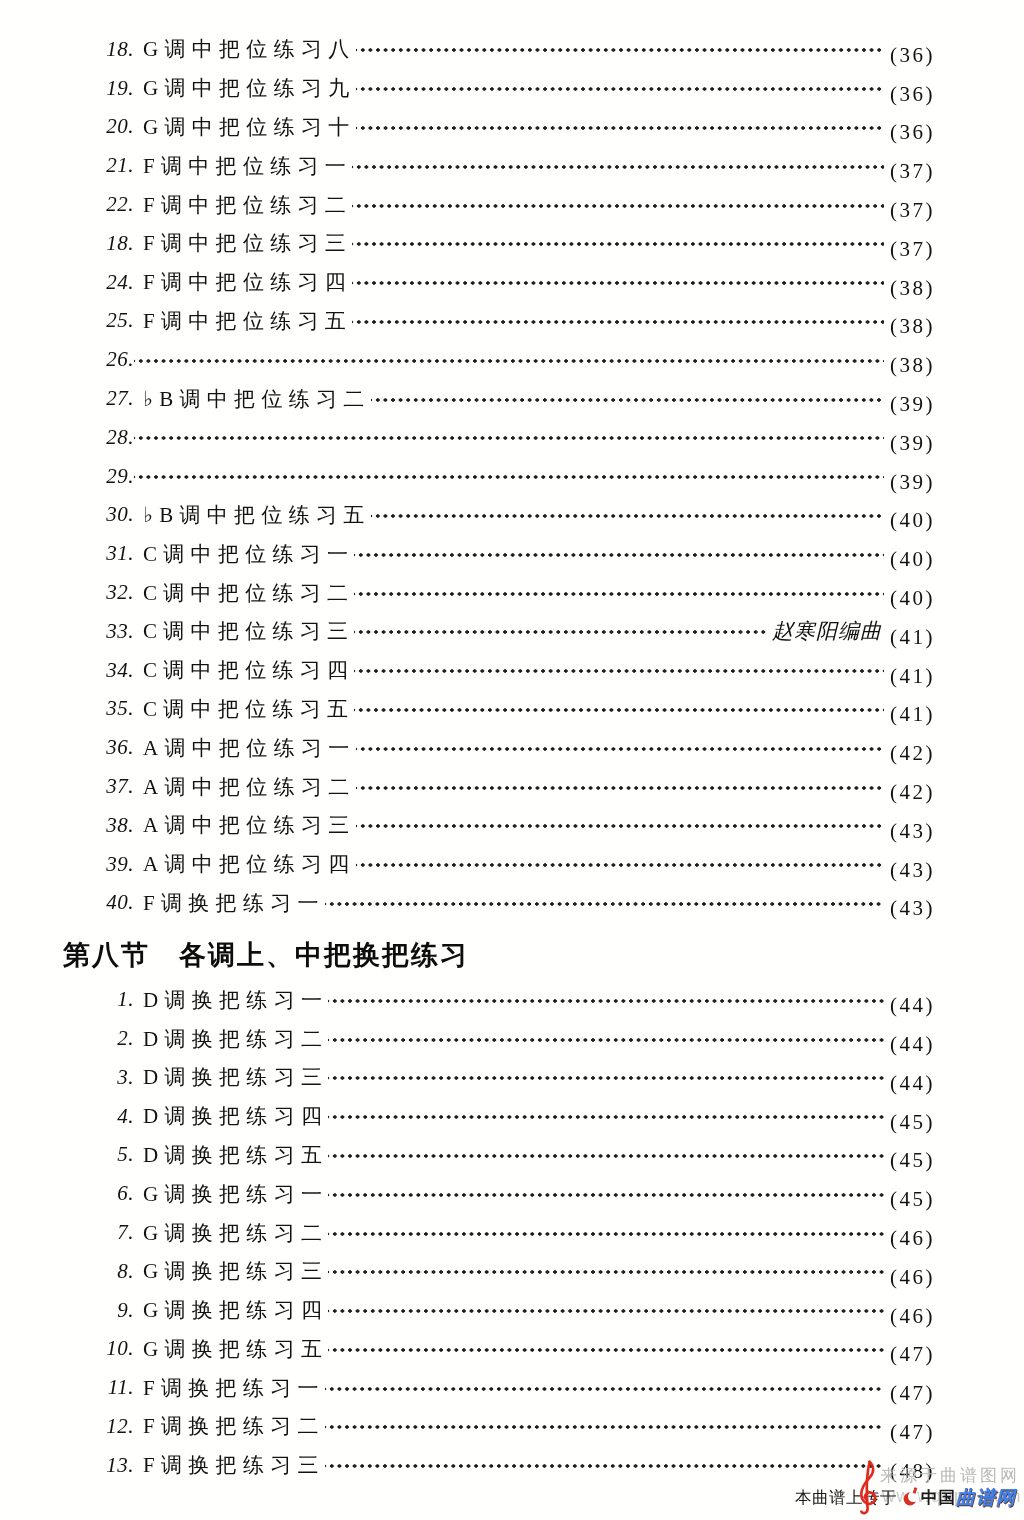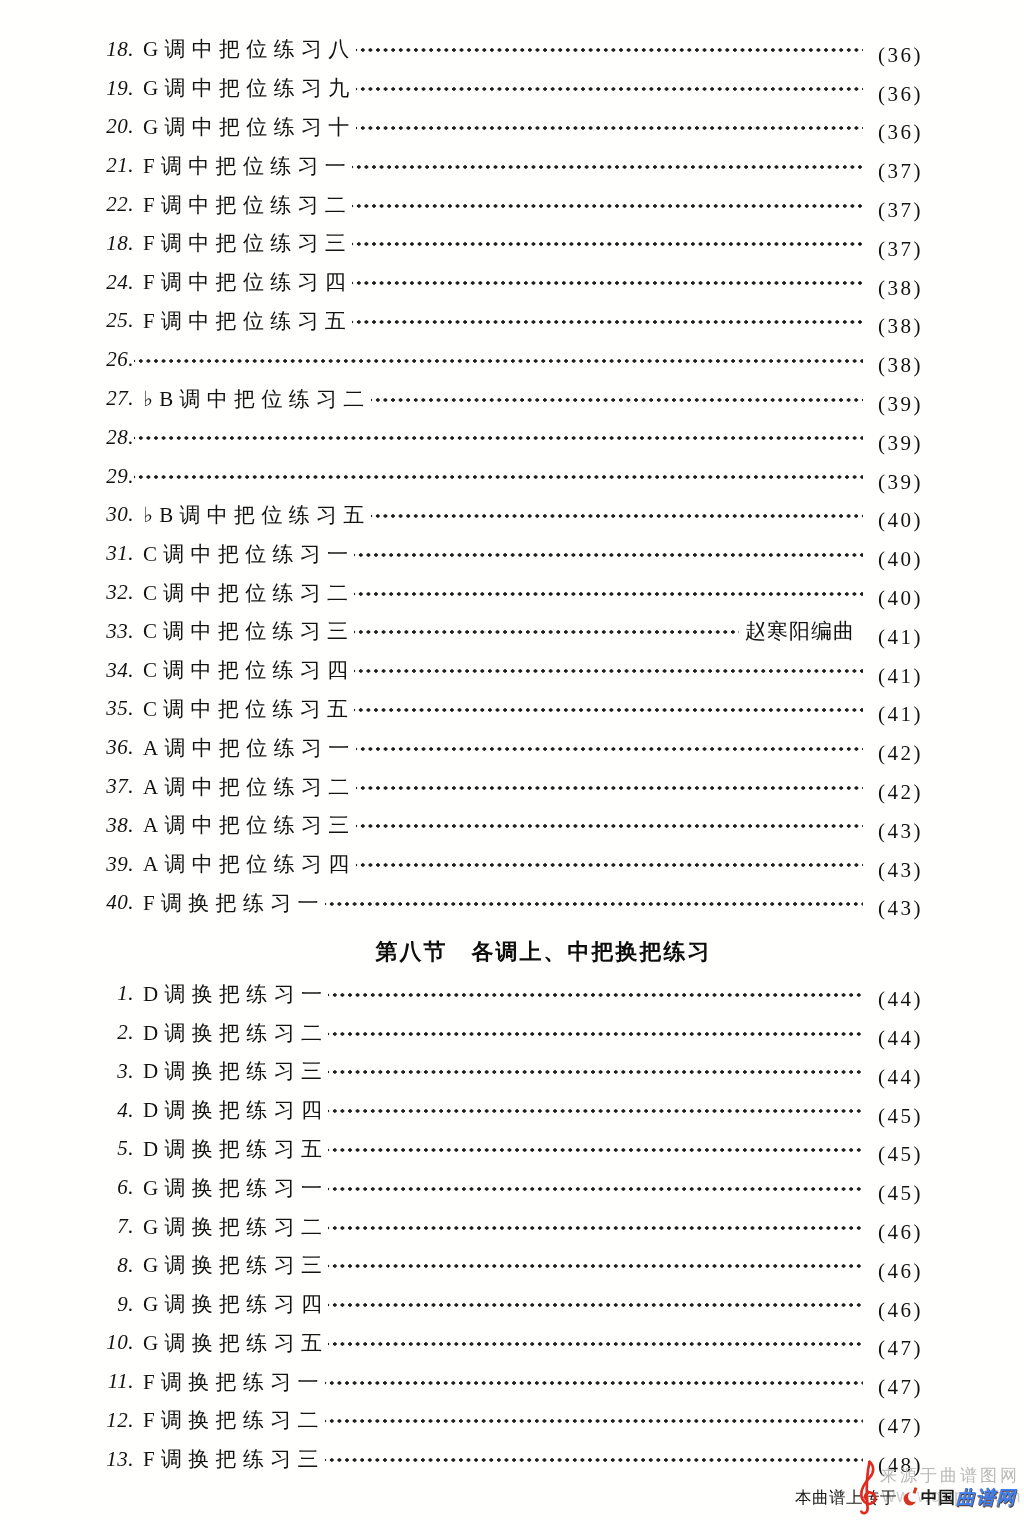--- a/index.html
+++ b/index.html
@@ -11,21 +11,21 @@
     font-family:"Liberation Serif","DejaVu Serif",serif;
     color:#121212;
     overflow:hidden;
   }
   .toc { padding-top:30px; }
   .toc-row {
     display:flex;
     align-items:center;
     height:38.8px;
     padding-left:90px;
-    padding-right:101px;
+    padding-right:80px;
     font-size:21px;
     white-space:nowrap;
   }
   .num {
     font-style:italic;
     min-width:44px;
     text-align:right;
     letter-spacing:0.5px;
     flex:0 0 auto;
   }
@@ -42,39 +42,39 @@
     margin:2px 6px 0 0;
     background-image:radial-gradient(circle, #1d1d1d 1.5px, transparent 1.9px);
     background-size:7.6px 22px;
     background-position:3px 50%;
     background-repeat:repeat-x;
     min-width:20px;
   }
   .note {
     flex:0 0 auto;
     letter-spacing:1px;
-    margin-right:14px;
+    margin-right:8px;
+    font-style:italic;
   }
   .page-num {
     flex:0 0 auto;
     letter-spacing:2.5px;
-    text-align:right;
+    text-align:left;
     min-width:54px;
     margin-top:12px;
   }
   .sec-heading {
     font-family:"Liberation Sans","DejaVu Sans",sans-serif;
     font-weight:bold;
-    font-size:22px;
+    font-size:27px;
     color:#0d0d0d;
     padding-left:63px;
     margin-top:15px;
     margin-bottom:7px;
     letter-spacing:2px;
-    text-align:center;
   }
   
   .watermark {
     position:absolute;
     right:0; bottom:4px;
     width:340px; height:60px;
     font-family:"Liberation Sans","DejaVu Sans",sans-serif;
   }
   .wm-source {
     position:absolute;

